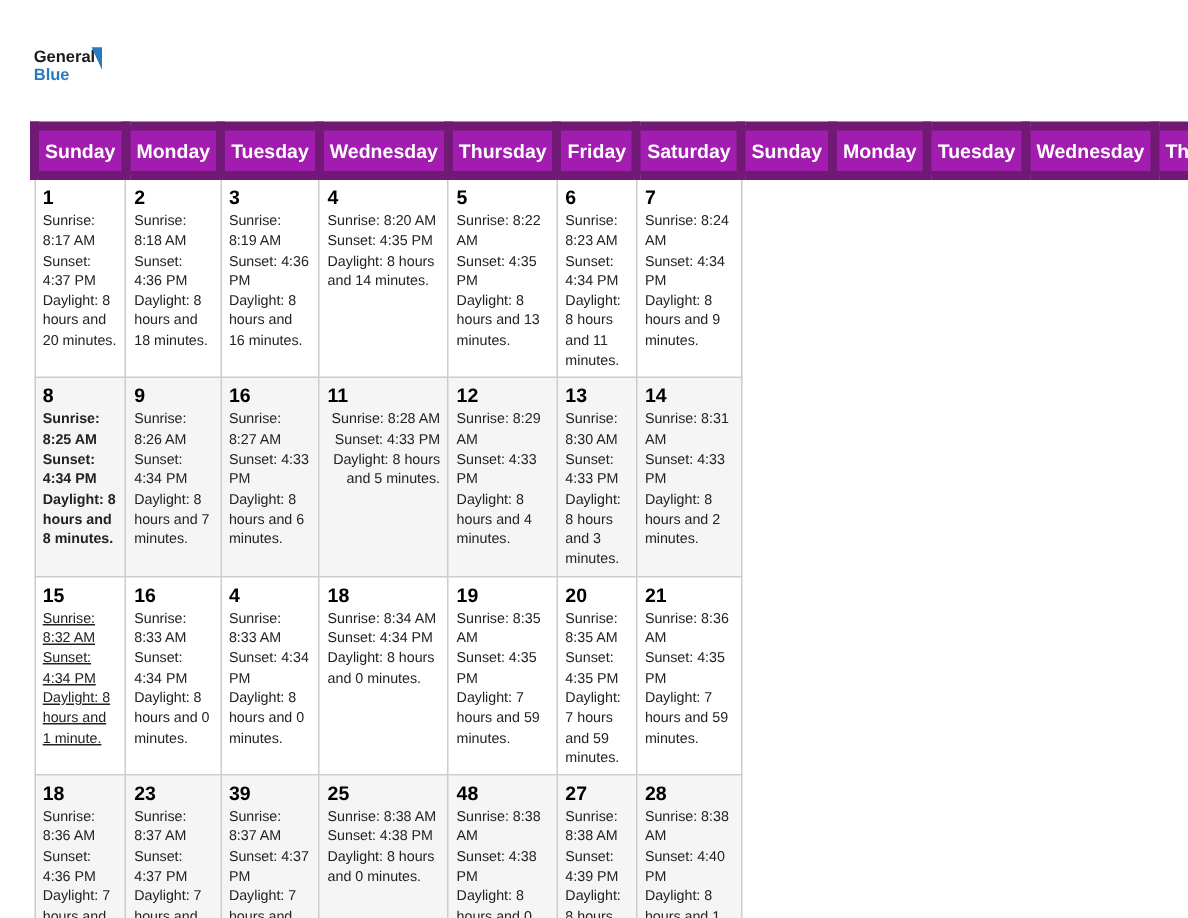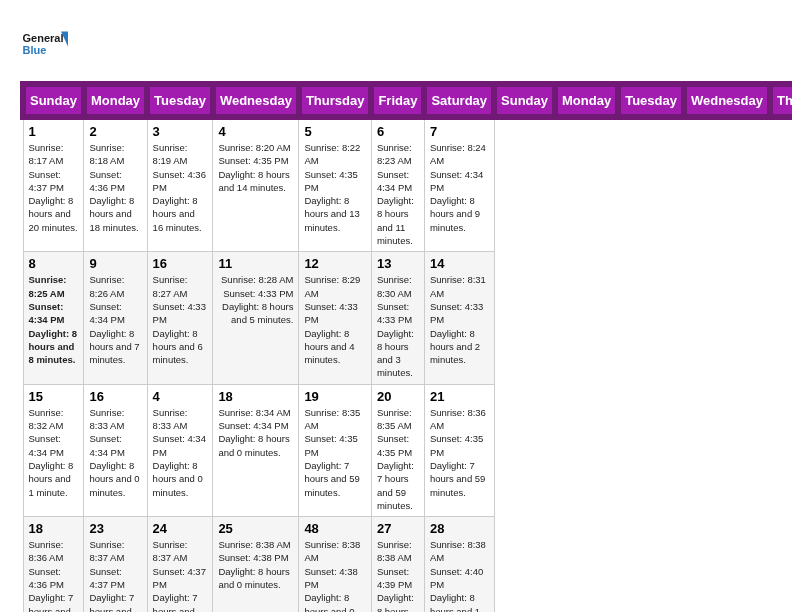--- a/index.html
+++ b/index.html
@@ -190,21 +190,21 @@
         <td>
           <span class="day-num">14</span>
           <div class="day-info" style="white-space: pre-line;">Sunrise: 8:31 AM
 Sunset: 4:33 PM
 Daylight: 8 hours and 2 minutes.</div>
         </td>
       </tr>
       <tr>
         <td>
           <span class="day-num">15</span>
-          <div class="day-info" style="white-space: pre-line;">Sunrise: 8:32 AM
+          <div class="day-info" style="white-space: pre-line; text-decoration: underline;">Sunrise: 8:32 AM
 Sunset: 4:34 PM
 Daylight: 8 hours and 1 minute.</div>
         </td>
         <td>
           <span class="day-num">16</span>
           <div class="day-info" style="white-space: pre-line;">Sunrise: 8:33 AM
 Sunset: 4:34 PM
 Daylight: 8 hours and 0 minutes.</div>
         </td>
         <td>
@@ -245,21 +245,21 @@
 Sunset: 4:36 PM
 Daylight: 7 hours and 59 minutes.</div>
         </td>
         <td>
           <span class="day-num">23</span>
           <div class="day-info" style="white-space: pre-line;">Sunrise: 8:37 AM
 Sunset: 4:37 PM
 Daylight: 7 hours and 59 minutes.</div>
         </td>
         <td>
-          <span class="day-num">24</span>
+          <span class="day-num">39</span>
           <div class="day-info" style="white-space: pre-line;">Sunrise: 8:37 AM
 Sunset: 4:37 PM
 Daylight: 7 hours and 59 minutes.</div>
         </td>
         <td>
           <span class="day-num">25</span>
           <div class="day-info" style="white-space: pre-line;">Sunrise: 8:38 AM
 Sunset: 4:38 PM
 Daylight: 8 hours and 0 minutes.</div>
         </td>

